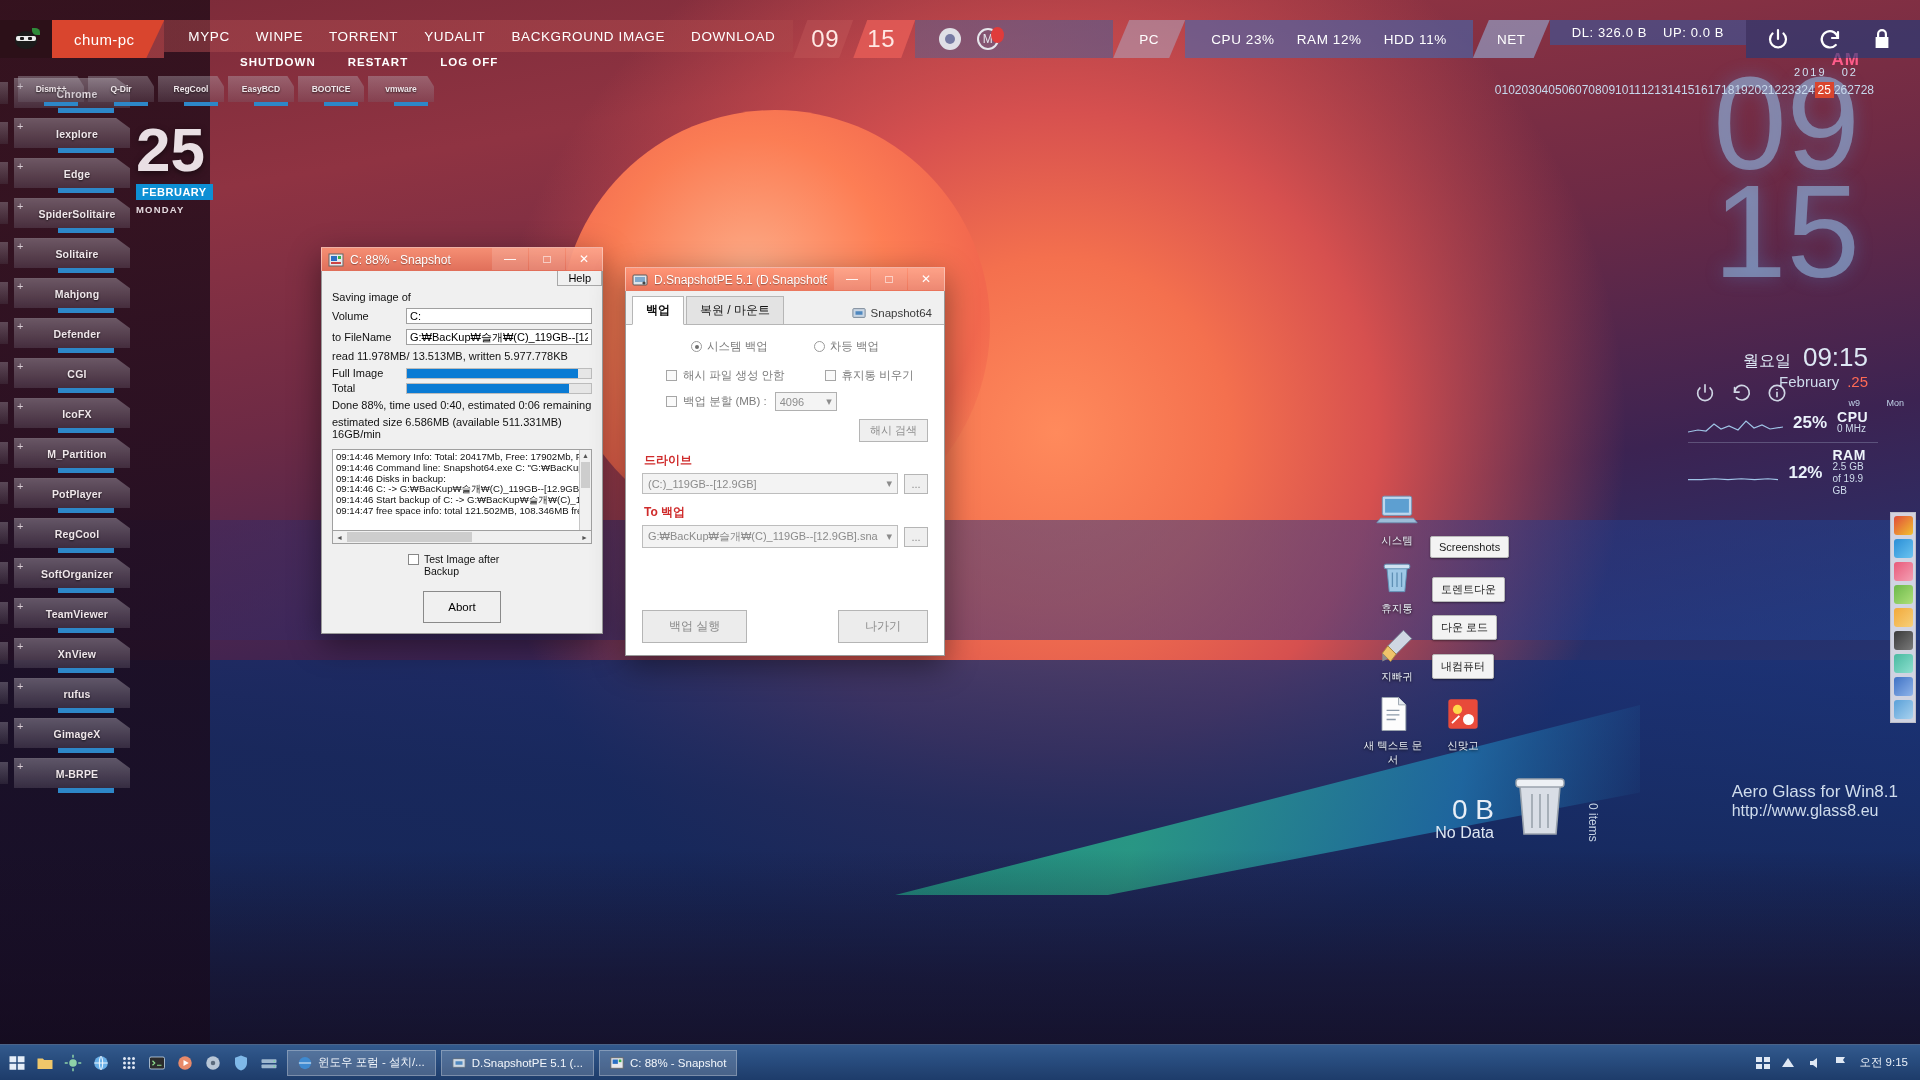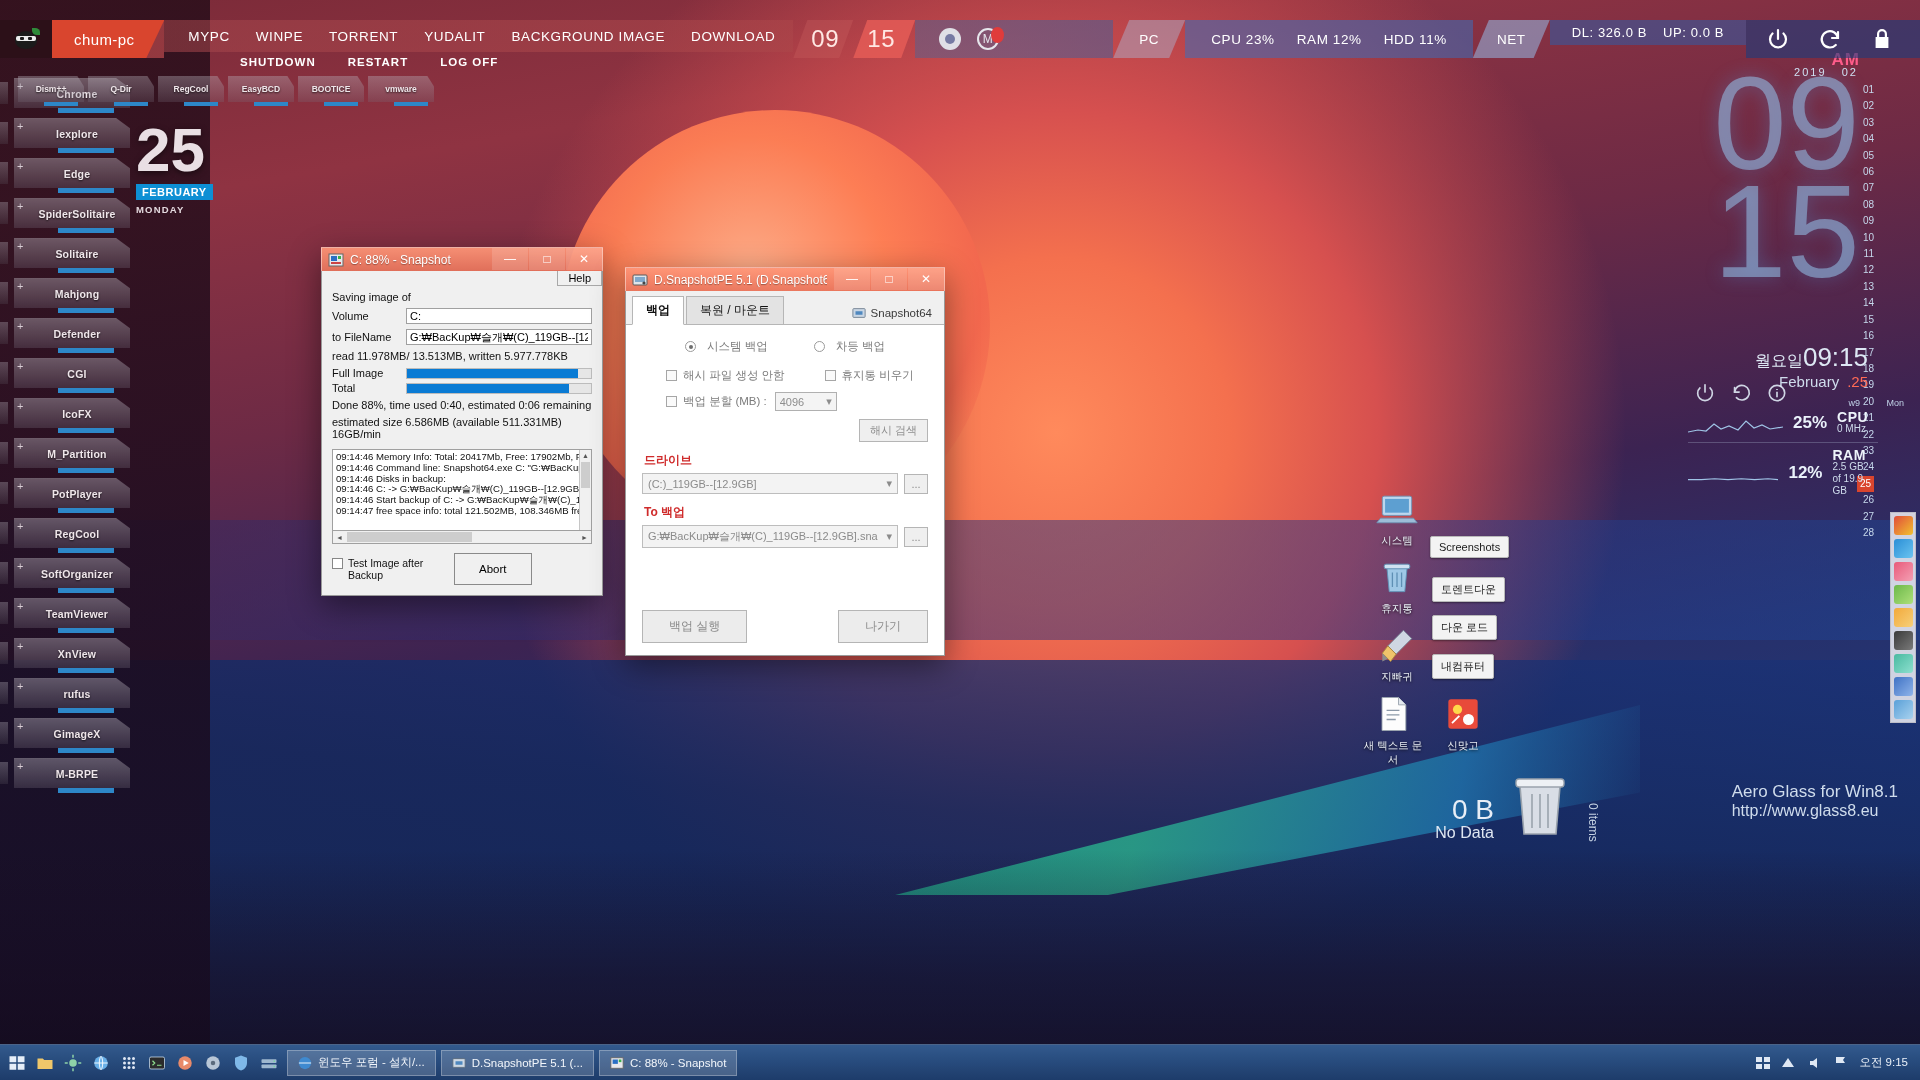--- a/index.html
+++ b/index.html
@@ -234,21 +234,21 @@
     font-size: 132px; line-height: .82; font-weight: 300;
     color: rgba(150,195,235,.55);
     text-shadow: 0 0 18px rgba(80,150,220,.35);
   }
   #yearbar {
     position: absolute; right: 62px; top: 66px; color: #cfe0f2; font-size: 11px;
     letter-spacing: 2px; z-index: 15;
   }
   #daylist {
     position: absolute; right: 46px; top: 82px; z-index: 15;
-    display: flex; flex-direction: column; color: #c6d8ec; font-size: 10px; line-height: 16.4px; align-items: flex-end;
+    display: flex; color: #c6d8ec; font-size: 12px; line-height: 16.4px; align-items: flex-end;
   }
   #daylist span.sel { background: #d9452e; color: #fff; padding: 0 3px; }
 
   
   #rclock { position: absolute; right: 52px; top: 346px; z-index: 16; text-align: right; color: #dde8f4; }
   #rclock .kr { font-size: 16px; }
   #rclock .time { font-size: 26px; font-weight: 300; margin-top: -4px;}
   #rclock .dt { font-size: 15px; color: #cfdcec; }
   #rclock .d2 { color: #ff6a55; font-size: 15px; }
 
@@ -350,21 +350,21 @@
     position: absolute; right: 0; top: 0; bottom: 0; width: 12px; background: #f0f0f0; border-left: 1px solid #c6c6c6;
   }
   .sn-log .sb-v .arw { height: 12px; text-align: center; font-size: 7px; line-height: 12px; color: #555; }
   .sn-log .sb-v .thumb { position: absolute; top: 12px; left: 1px; right: 1px; height: 26px; background: #cdcdcd; }
   .sn-hsb {
     margin-top: 0; height: 13px; background: #f0f0f0; border: 1px solid #a0a0a0; border-top: none;
     position: relative; display: flex; align-items: center; justify-content: space-between;
   }
   .sn-hsb .arw { width: 13px; text-align: center; font-size: 7px; color: #555; }
   .sn-hsb .thumb { position: absolute; left: 14px; top: 1px; bottom: 1px; width: 125px; background: #cdcdcd; }
-  .sn-foot { margin-top: 9px; display: flex; align-items: center; gap: 14px; }
+  .sn-foot { margin-top: 9px; display: flex; align-items: center; gap: 14px; flex-direction: column; }
   .sn-chk { display: flex; align-items: flex-start; gap: 5px; font-size: 10.5px; color: #111; width: 108px; line-height: 12px; }
   .sn-chk i { width: 11px; height: 11px; border: 1px solid #878787; background: #fff; display: inline-block; margin-top: 1px; flex:0 0 11px;}
   .btn-abort {
     padding: 9px 24px; font-size: 11.5px; background: #f0f0f0;
     border: 1px solid #8a8a8a; cursor: pointer;
   }
 
   
   #winPE { left: 625px; top: 267px; width: 320px; }
   #winPE .win-title { background: linear-gradient(180deg, rgba(255,150,120,.9), rgba(232,116,92,.9)); }
@@ -379,21 +379,21 @@
     margin-right: 2px;
   }
   .pe-tab.active { background: #fff; border-bottom: 1px solid #fff; margin-bottom: -1px; font-weight: 700;}
   .pe-brand {
     margin-left: auto; display: flex; align-items: center; gap: 5px;
     font-size: 11.5px; color: #3b3b3b; padding: 0 6px 4px 0;
   }
   .pe-brand .bi { width: 14px; height: 14px; }
   .pe-content { background: #fff; padding: 14px 16px 12px 16px; min-height: 254px; }
   .pe-radios { display: flex; justify-content: center; gap: 46px; margin-bottom: 14px; }
-  .rad { display: flex; align-items: center; gap: 11px; font-size: 11.5px; color: #7b7b7b; }
+  .rad { display: flex; align-items: center; gap: 5px; font-size: 11.5px; color: #7b7b7b; }
   .rad i {
     width: 11px; height: 11px; border-radius: 50%; border: 1px solid #9a9a9a; background: #fff;
     display: inline-block; position: relative; flex: 0 0 11px;
   }
   .rad.on i::after {
     content: ""; position: absolute; left: 2.5px; top: 2.5px; width: 4px; height: 4px;
     border-radius: 50%; background: #6e6e6e;
   }
   .pe-checks { display: flex; gap: 40px; padding-left: 24px; margin-bottom: 9px; }
   .chk { display: flex; align-items: center; gap: 6px; font-size: 11.5px; color: #7b7b7b; }
@@ -729,21 +729,21 @@
   <span>22</span>
   <span>33</span>
   <span>24</span>
   <span class="sel">25</span>
   <span>26</span>
   <span>27</span>
   <span>28</span>
 </div>
 
 <div id="rclock">
-  <div style="display:flex; align-items:baseline; gap:0; justify-content:flex-end;">
+  <div style="display:flex; align-items:baseline; gap:12px; justify-content:flex-end;">
     <span class="kr">월요일</span>
     <span class="time">09:15</span>
   </div>
   <div style="display:flex; align-items:baseline; gap:8px; justify-content:flex-end;">
     <span class="dt">February</span>
     <span class="d2">.25</span>
   </div>
 </div>
 
 <div id="gauges">

